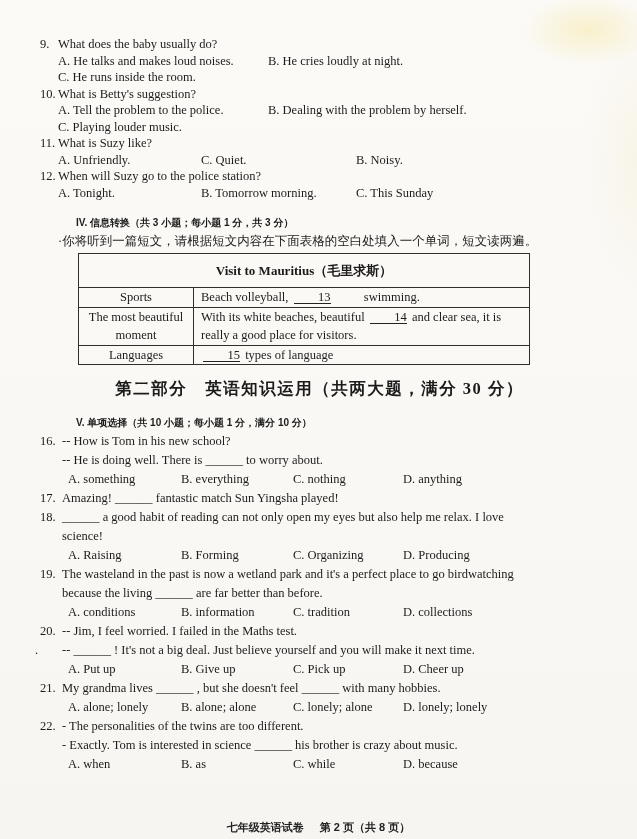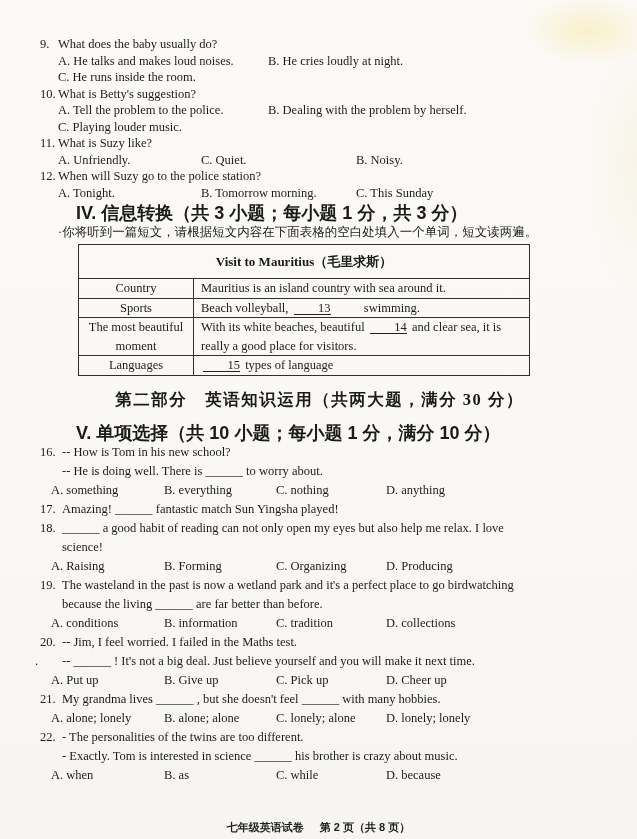--- a/index.html
+++ b/index.html
@@ -18,21 +18,21 @@
   
   .lq-head { line-height:16.5px; display:flex; }
   .lq-head .num { flex:none; min-width:17px; margin-right:1px; }
   .opt-row { display:grid; margin-left:18px; line-height:16.5px; }
   .opt-row.cols2 { grid-template-columns:210px 1fr; }
   .opt-row.cols3 { grid-template-columns:143px 155px 1fr; }
 
   
   .sec-heading {
     font-family:"Liberation Sans", sans-serif;
-    font-weight:bold; font-size:18px; line-height:19px; margin-top:3px;padding-left:36px;
+    font-weight:bold; font-size:10px; line-height:19px; margin-top:12px;padding-left:36px;
   }
   .instruction { margin-left:18px; line-height:18px; font-size:12.5px; }
 
   
   table.info-table { border-collapse:collapse; width:452px; margin:3px 0 0 38px; }
   table.info-table, table.info-table th, table.info-table td { border:1.6px solid #2f2f2f; }
   table.info-table th { font-weight:bold; text-align:center; padding:8px 4px; line-height:17px; font-size:13px; }
   table.info-table td { padding:0 7px; line-height:18.5px; font-size:12.5px; }
   td.lbl { width:100px; text-align:center; }
   .blank {
@@ -43,21 +43,21 @@
   
   .part2-title {
     text-align:center; font-weight:bold; font-size:16.5px; letter-spacing:1.5px;
     margin:13px 10px 13px 0; font-family:"Liberation Serif", serif;
   }
   .mcq-line { line-height:19px; }
   .mcq-line.first { display:flex; }
   .mcq-line.first .num { flex:none; min-width:22px; }
   .mcq-line.cont { margin-left:22px; position:relative; }
   .stray { position:absolute; left:-27px; top:0; }
-  .opt4 { display:grid; grid-template-columns:113px 112px 110px 1fr; margin-left:11px; line-height:19px; }
+  .opt4 { display:grid; grid-template-columns:113px 112px 110px 1fr; margin-left:28px; line-height:19px; }
 
   .footer {
     position:absolute; left:0; right:0; bottom:4px; text-align:center;
     font-family:"Liberation Sans", sans-serif; font-size:11px; font-weight:600; color:#222;
   }
   .footer .gap { margin-right:16px; }
 </style>
 </head>
 <body>
 
@@ -118,24 +118,20 @@
     <div class="sec-heading">IV. 信息转换（共 3 小题；每小题 1 分，共 3 分）</div>
     <div class="instruction">·你将听到一篇短文，请根据短文内容在下面表格的空白处填入一个单词，短文读两遍。</div>
 
     <table class="info-table">
       <thead>
         <tr>
           <th colspan="2">Visit to Mauritius（毛里求斯）</th>
         </tr>
       </thead>
       <tbody id="table-body">
-          <tr>
-            <td class="lbl">Country</td>
-            <td class="val">Mauritius is an island country with sea around it.</td>
-          </tr>
           <tr>
             <td class="lbl">Sports</td>
             <td class="val">Beach volleyball, <span class="blank">13</span>   swimming.</td>
           </tr>
           <tr>
             <td class="lbl">The most beautiful moment</td>
             <td class="val">With its white beaches, beautiful <span class="blank">14</span> and clear sea, it is really a good place for visitors.</td>
           </tr>
           <tr>
             <td class="lbl">Languages</td>

